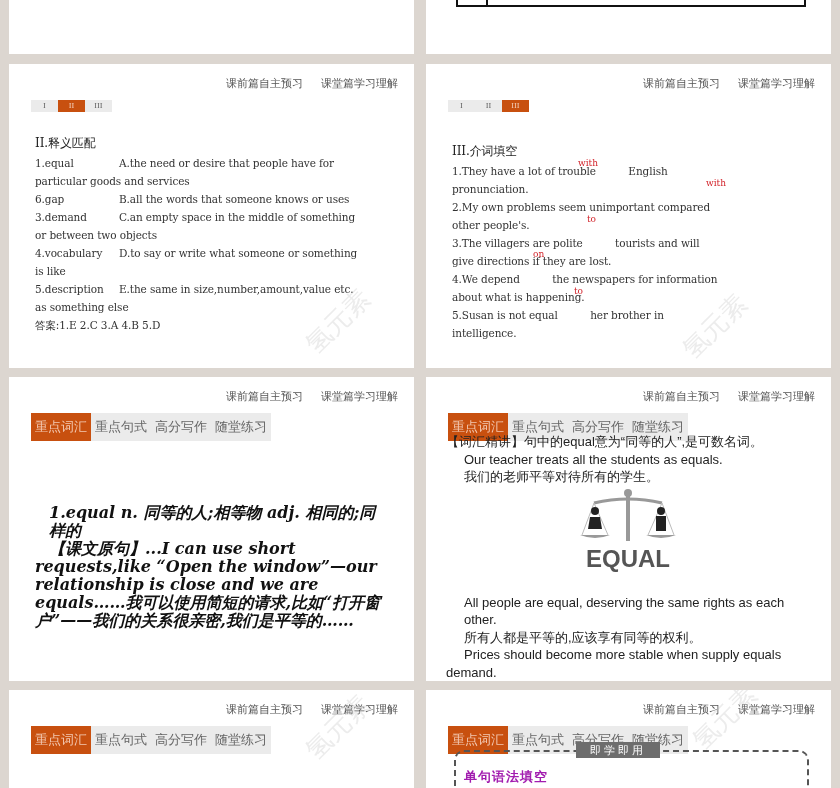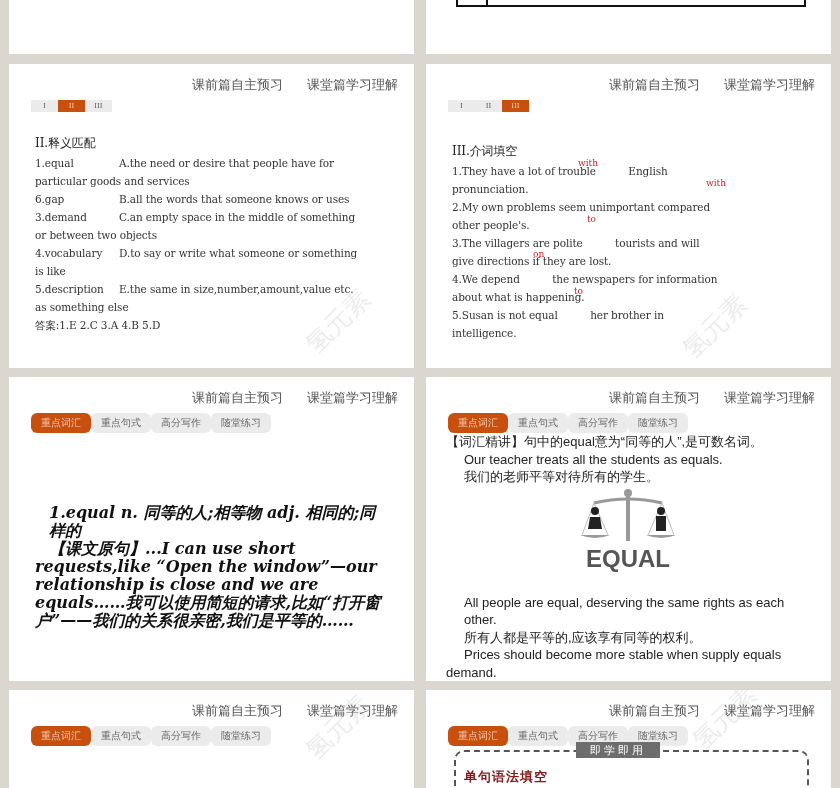--- a/index.html
+++ b/index.html
@@ -9,31 +9,31 @@
   .slide { position: absolute; background: #ffffff; overflow: hidden; }
   .s-top-l  { left: 9px;   top: -10px; width: 405px; height: 64px; }
   .s-top-r  { left: 426px; top: -10px; width: 405px; height: 64px; }
   .s1 { left: 9px;   top: 64px;  width: 405px; height: 304px; }
   .s2 { left: 426px; top: 64px;  width: 405px; height: 304px; }
   .s3 { left: 9px;   top: 377px; width: 405px; height: 304px; }
   .s4 { left: 426px; top: 377px; width: 405px; height: 304px; }
   .s5 { left: 9px;   top: 690px; width: 405px; height: 110px; }
   .s6 { left: 426px; top: 690px; width: 405px; height: 110px; }
 
-  .topnav { position: absolute; right: 16px; top: 12px; font-size: 13px; color: #555; display: flex; gap: 24px; }
+  .topnav { position: absolute; right: 16px; top: 12px; font-size: 11px; color: #555; display: flex; gap: 18px; }
   .topnav span { cursor: pointer; }
 
   .roman-tabs { position: absolute; left: 22px; top: 36px; display: flex; }
   .roman-tabs .tab { width: 27px; height: 12px; font-family: "DejaVu Serif", serif; font-size: 7px; color: #555;
                      background: #ebebeb; display: flex; align-items: center; justify-content: center; cursor: pointer; }
   .roman-tabs .tab.active { background: #c8500f; color: #f5d6c5; }
 
   .sec-tabs { position: absolute; left: 22px; top: 36px; display: flex; }
-  .sec-tabs .tab { width: 60px; height: 20px; font-size: 10px; color: #666; background: #ebebeb;
-                   display: flex; align-items: center; justify-content: center; cursor: pointer; border-radius: 6px; }
+  .sec-tabs .tab { width: 60px; height: 28px; font-size: 13px; color: #666; background: #ebebeb;
+                   display: flex; align-items: center; justify-content: center; cursor: pointer; }
   .sec-tabs .tab.active { background: #c8500f; color: #f3c9b3; }
 
   .mono { font-family: "DejaVu Serif", serif; font-size: 10.5px; color: #333; line-height: 18px; letter-spacing: -0.1px; }
   .heading-cn { font-size: 12px; color: #222; margin-bottom: 2px; }
 
   .s1 .content { position: absolute; left: 26px; top: 70px; width: 360px; }
   .s2 .content { position: absolute; left: 26px; top: 78px; width: 360px; }
   .row { display: flex; }
   .row .w { width: 84px; flex: none; }
 
@@ -48,21 +48,21 @@
   .s4 .noind { padding-left: 0; }
   .equal-img { position: absolute; left: 150px; top: 108px; width: 104px; height: 88px; }
 
   .s5 .content { position: absolute; left: 38px; top: 76px; font-size: 12px; color: #222; margin-top: 24px; }
 
   .dashed-box { position: absolute; left: 28px; top: 60px; width: 355px; height: 80px;
                 border: 2px dashed #555; border-radius: 10px; }
   .pill { position: absolute; left: 150px; top: 52px; width: 84px; height: 16px; background: #6d6d6d;
           border-radius: 0; color: #fff; font-size: 11px; letter-spacing: 3px;
           display: flex; align-items: center; justify-content: center; }
-  .s6 .content { position: absolute; left: 38px; top: 78px; font-size: 13px; font-weight: bold; color: #7f1d1d; letter-spacing: 1px; }
+  .s6 .content { position: absolute; left: 38px; top: 78px; font-size: 13px; font-weight: bold; color: #a21caf; letter-spacing: 1px; }
 
   .watermark { position: absolute; font-size: 26px; color: rgba(180,180,180,0.25); transform: rotate(-45deg); pointer-events: none; }
 
   .prev-box { position: absolute; left: 30px; top: 0; width: 350px; height: 17px; border: 2px solid #111; border-top: none; }
   .prev-box .cell { position: absolute; left: 0; top: 0; width: 30px; height: 15px; border-right: 2px solid #111; }
 </style>
 </head>
 <body>
 
 <div class="slide s-top-l"></div>

